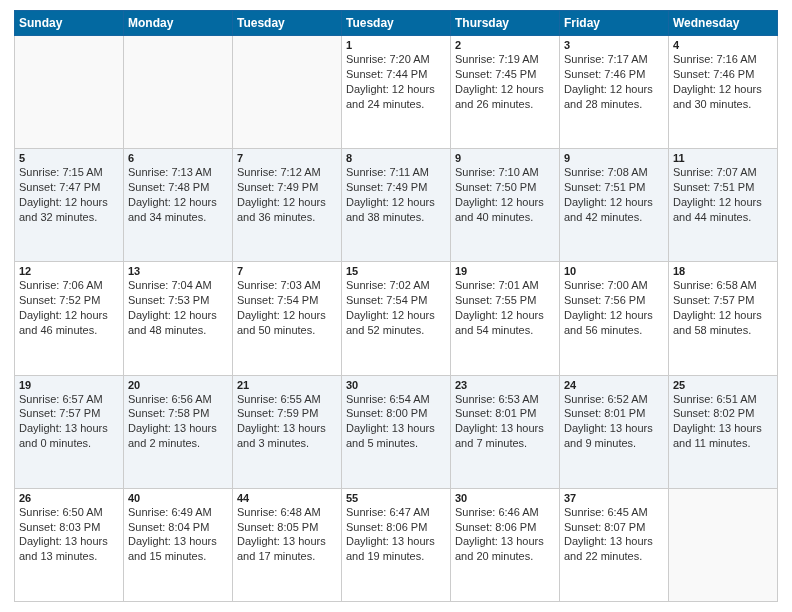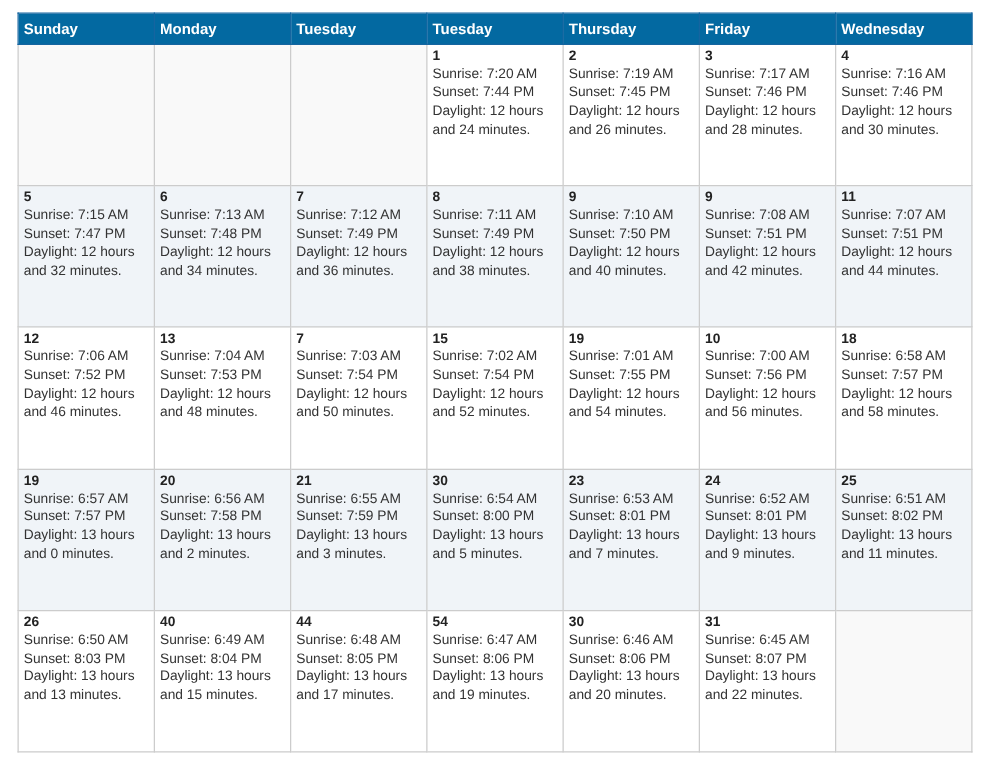--- a/index.html
+++ b/index.html
@@ -247,28 +247,28 @@
           </td>
           <td>
             <span class="day-num">40</span>
             <div class="day-info">Sunrise: 6:49 AM<br>Sunset: 8:04 PM<br>Daylight: 13 hours and 15 minutes.</div>
           </td>
           <td>
             <span class="day-num">44</span>
             <div class="day-info">Sunrise: 6:48 AM<br>Sunset: 8:05 PM<br>Daylight: 13 hours and 17 minutes.</div>
           </td>
           <td>
-            <span class="day-num">54</span>
+            <span class="day-num">55</span>
             <div class="day-info">Sunrise: 6:47 AM<br>Sunset: 8:06 PM<br>Daylight: 13 hours and 19 minutes.</div>
           </td>
           <td>
             <span class="day-num">30</span>
             <div class="day-info">Sunrise: 6:46 AM<br>Sunset: 8:06 PM<br>Daylight: 13 hours and 20 minutes.</div>
           </td>
           <td>
-            <span class="day-num">31</span>
+            <span class="day-num">37</span>
             <div class="day-info">Sunrise: 6:45 AM<br>Sunset: 8:07 PM<br>Daylight: 13 hours and 22 minutes.</div>
           </td>
           <td class="empty"></td>
         </tr>
       </tbody>
   </table>
 </div>
 
 </body></html>

